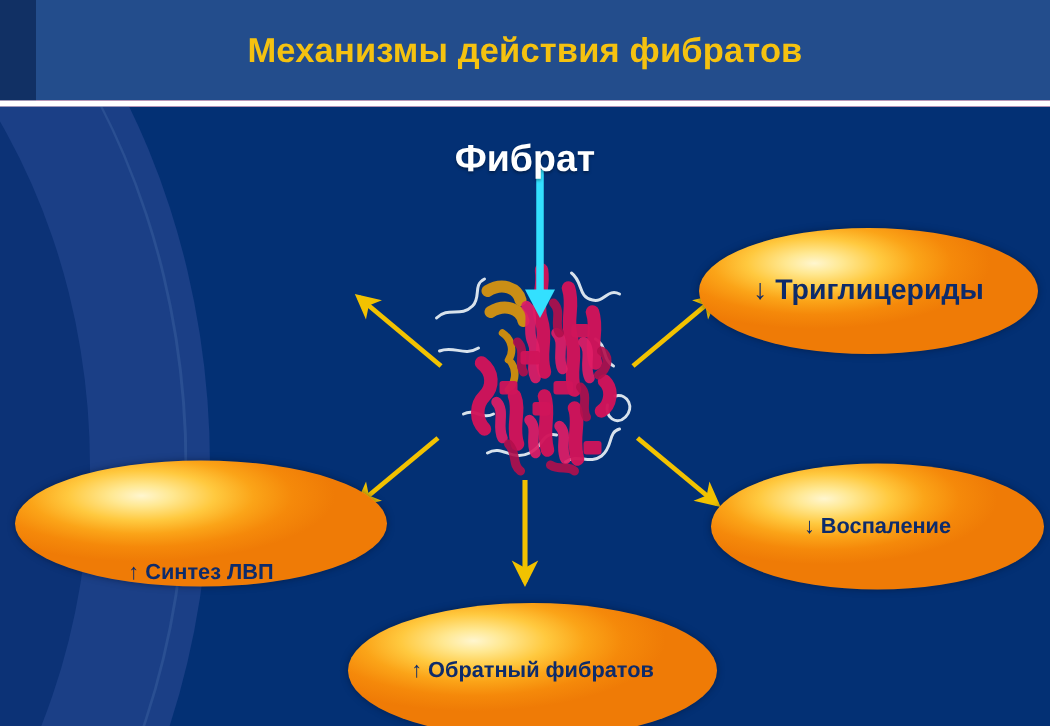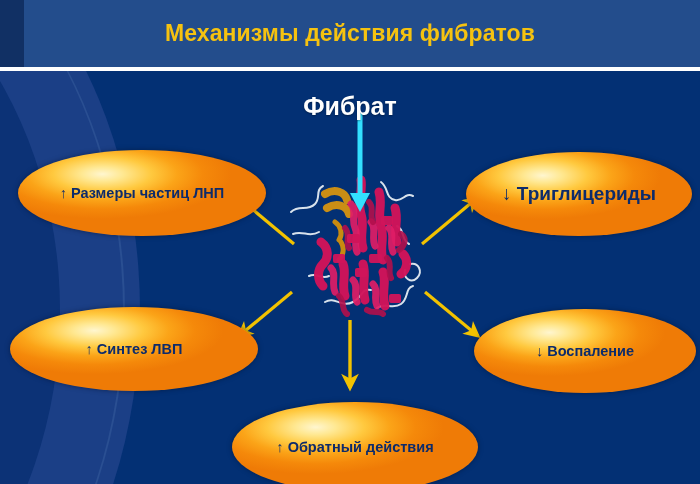--- a/index.html
+++ b/index.html
@@ -140,20 +140,21 @@
   }
   #ell-tg {
     left: 466px; top: 152px;
     width: 226px; height: 84px;
     font-size: 19px;
   }
   #ell-hdl {
     left: 10px; top: 307px;
     width: 248px; height: 84px;
     font-size: 14.5px;
+    align-items: flex-end;
   }
   #ell-infl {
     left: 474px; top: 309px;
     width: 222px; height: 84px;
     font-size: 14.5px;
   }
   #ell-rct {
     left: 232px; top: 402px;
     width: 246px; height: 90px;
     font-size: 14.5px;
@@ -322,35 +323,32 @@
     </g>
   </svg>
 
   <svg class="cyan-arrow" width="26" height="102" viewBox="0 0 26 102">
     <line x1="13" y1="0" x2="13" y2="82" stroke="#33e0ff" stroke-width="5"></line>
     <path d="M3,80 L23,80 L13,99 Z" fill="#33e0ff"></path>
   </svg>
 
   <div class="fibrat-label">Фибрат</div>
 
-  <div class="ellipse" id="ell-ldl">
-    <span class="etext">↑ Размеры частиц ЛНП</span>
-  </div>
 
   <div class="ellipse" id="ell-tg">
     <span class="etext">↓ Триглицериды</span>
   </div>
 
   <div class="ellipse" id="ell-hdl">
     <span class="etext">↑ Синтез ЛВП</span>
   </div>
 
   <div class="ellipse" id="ell-infl">
     <span class="etext">↓ Воспаление</span>
   </div>
 
   <div class="ellipse" id="ell-rct">
     <span class="etext">
-      <span>↑ Обратный действия</span><br>
+      <span>↑ Обратный фибратов</span><br>
     </span>
   </div>
 
 </div>
 
 </body></html>

